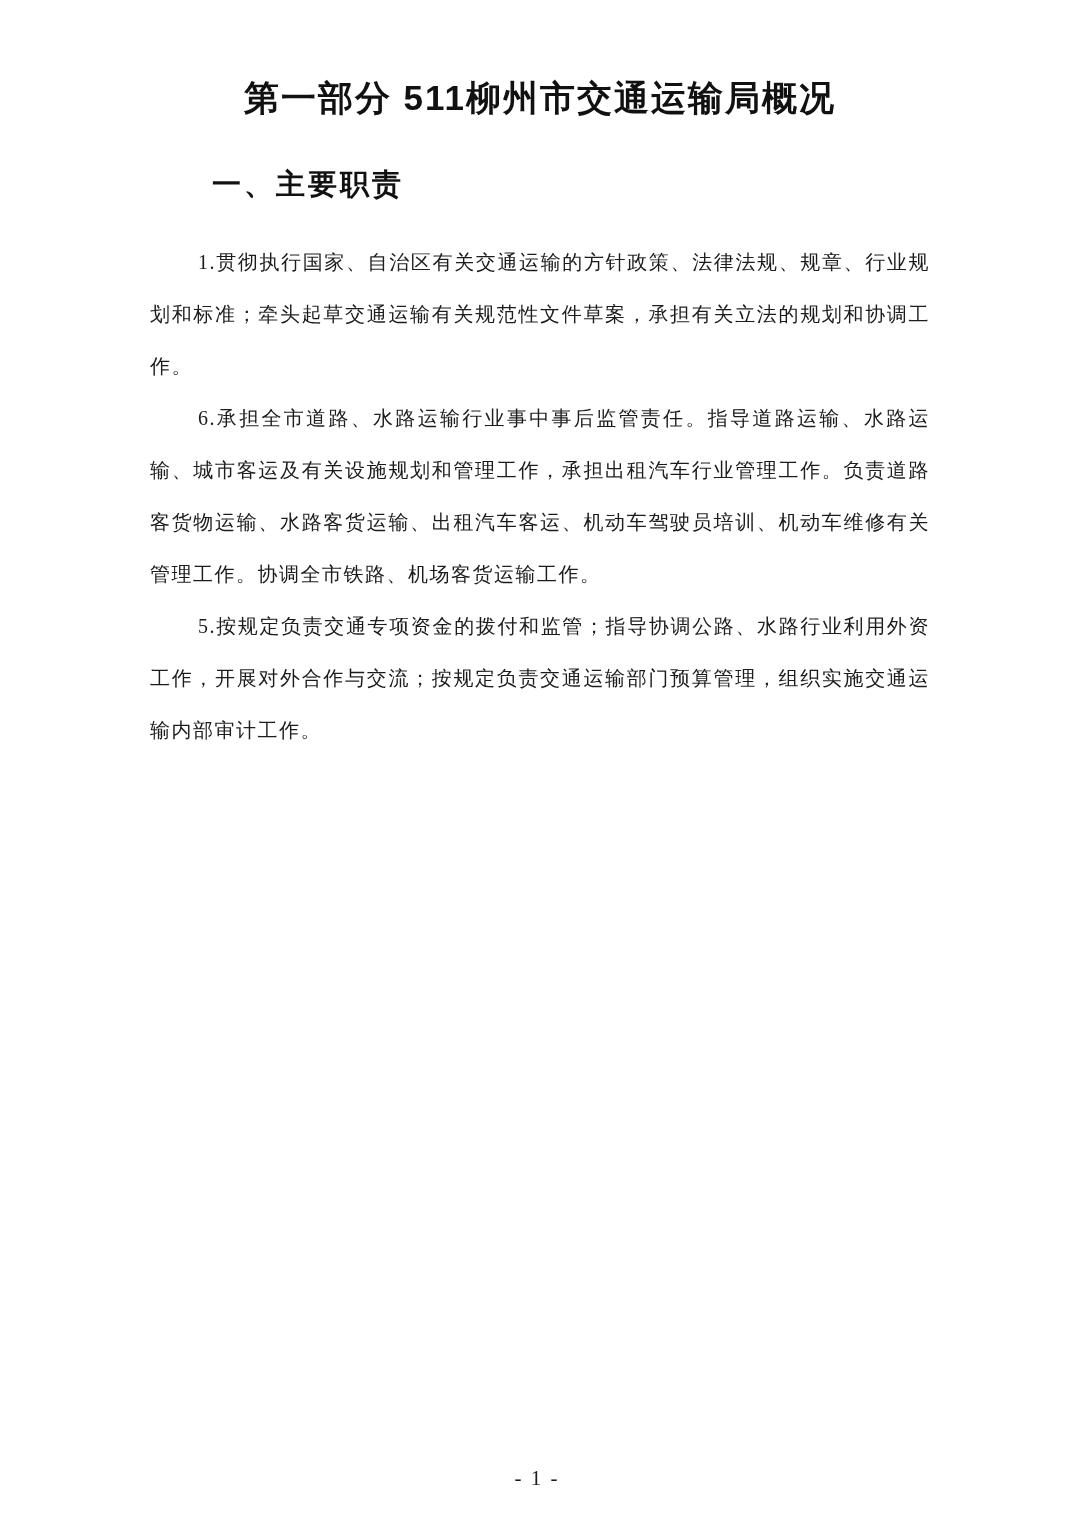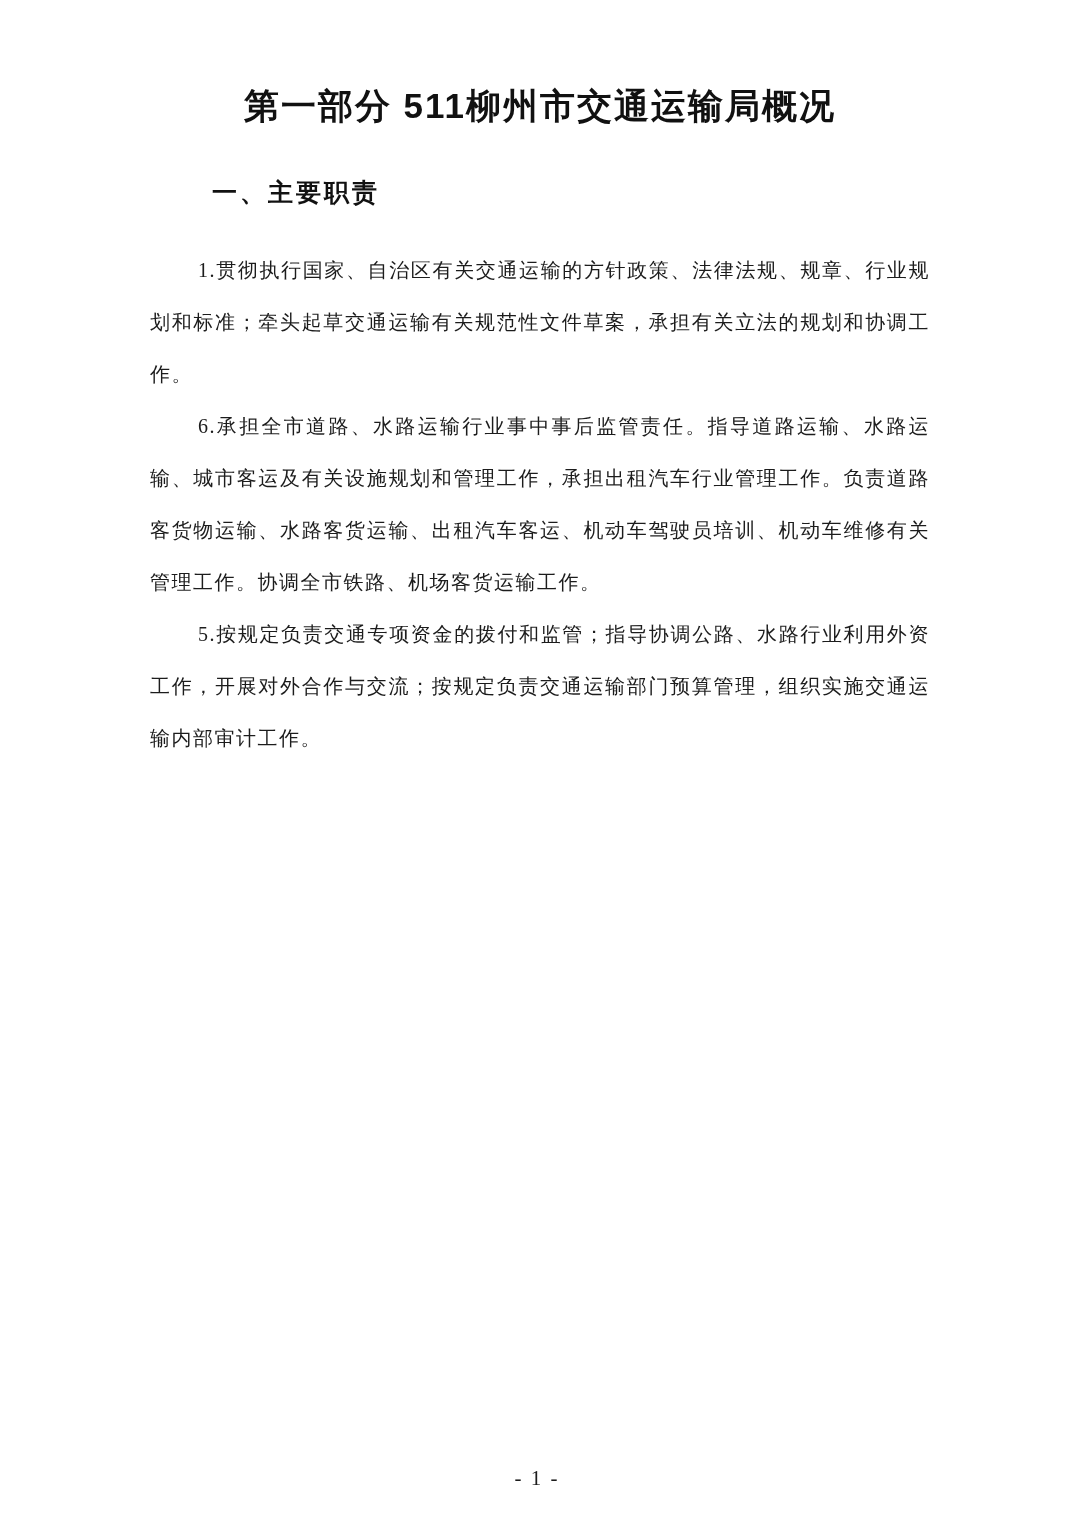--- a/index.html
+++ b/index.html
@@ -13,34 +13,34 @@
     height: 1520px;
     margin: 0 auto;
     background: #ffffff;
     box-sizing: border-box;
     padding: 0 144px 0 150px;
     overflow: hidden;
     font-family: "Liberation Serif", "DejaVu Serif", serif;
     color: #1a1a1a;
   }
   .doc-title {
-    margin: 8px;
+    margin: 0;
     padding-top: 72px;
     text-align: center;
     font-family: "Liberation Sans", "DejaVu Sans", sans-serif;
     font-size: 35px;
     font-weight: 700;
     letter-spacing: 2px;
     line-height: 52px;
     color: #111111;
   }
   .section-heading {
     margin: 44px 0 0 62px;
     font-family: "Liberation Sans", "DejaVu Sans", sans-serif;
-    font-size: 25px;
+    font-size: 29px;
     font-weight: 700;
     letter-spacing: 3px;
     line-height: 32px;
     color: #111111;
   }
   .body-text {
     margin-top: 36px;
   }
   .body-text p {
     margin: 0;

